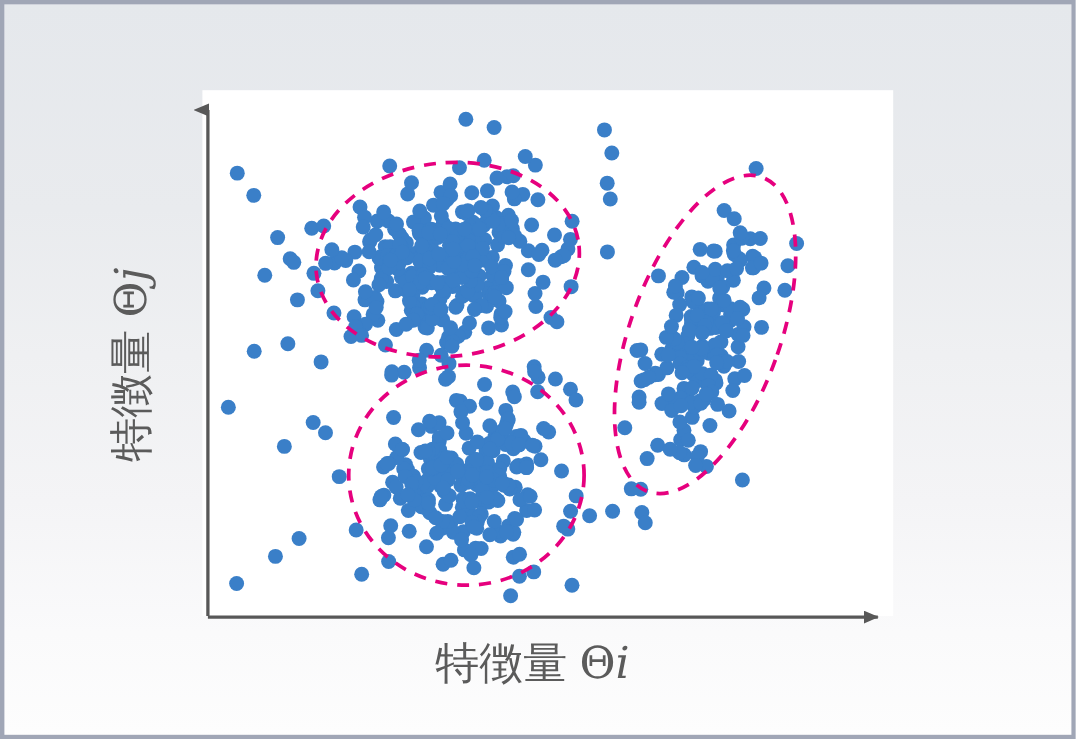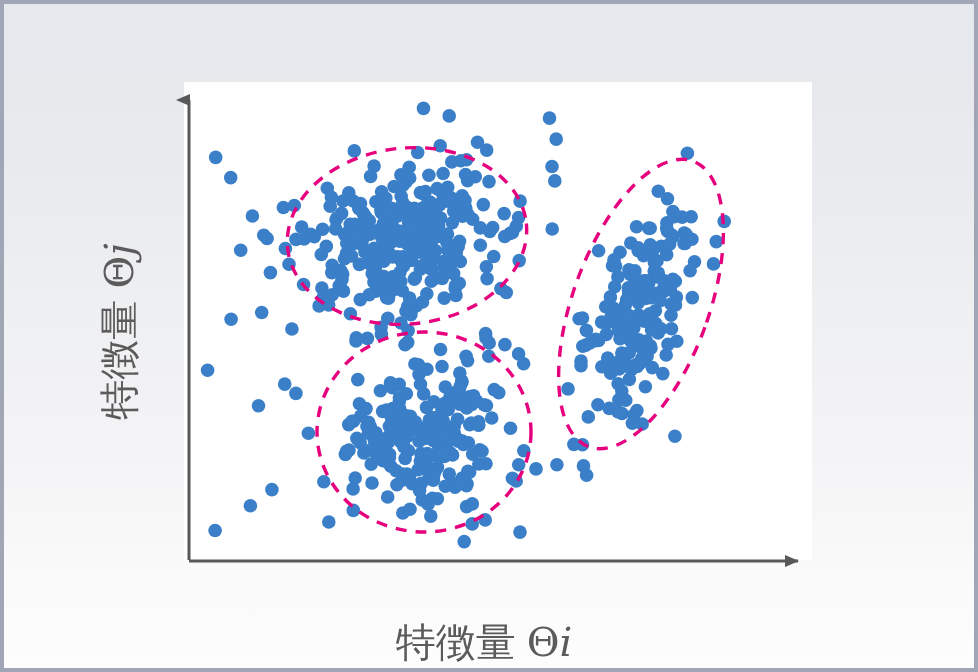--- a/index.html
+++ b/index.html
@@ -46,21 +46,20 @@
   #x-axis-label {
     position: absolute;
     left: 300px;
     top: 571px;
     width: 360px;
     text-align: center;
     font-size: 40px;
     color: #5b5b5b;
     white-space: nowrap;
     letter-spacing: 0px;
-    margin-top: 40px;
   }
   #y-axis-label {
     position: absolute;
     left: -50px;
     top: 300px;
     width: 330px;
     text-align: center;
     font-size: 40px;
     color: #5b5b5b;
     white-space: nowrap;

